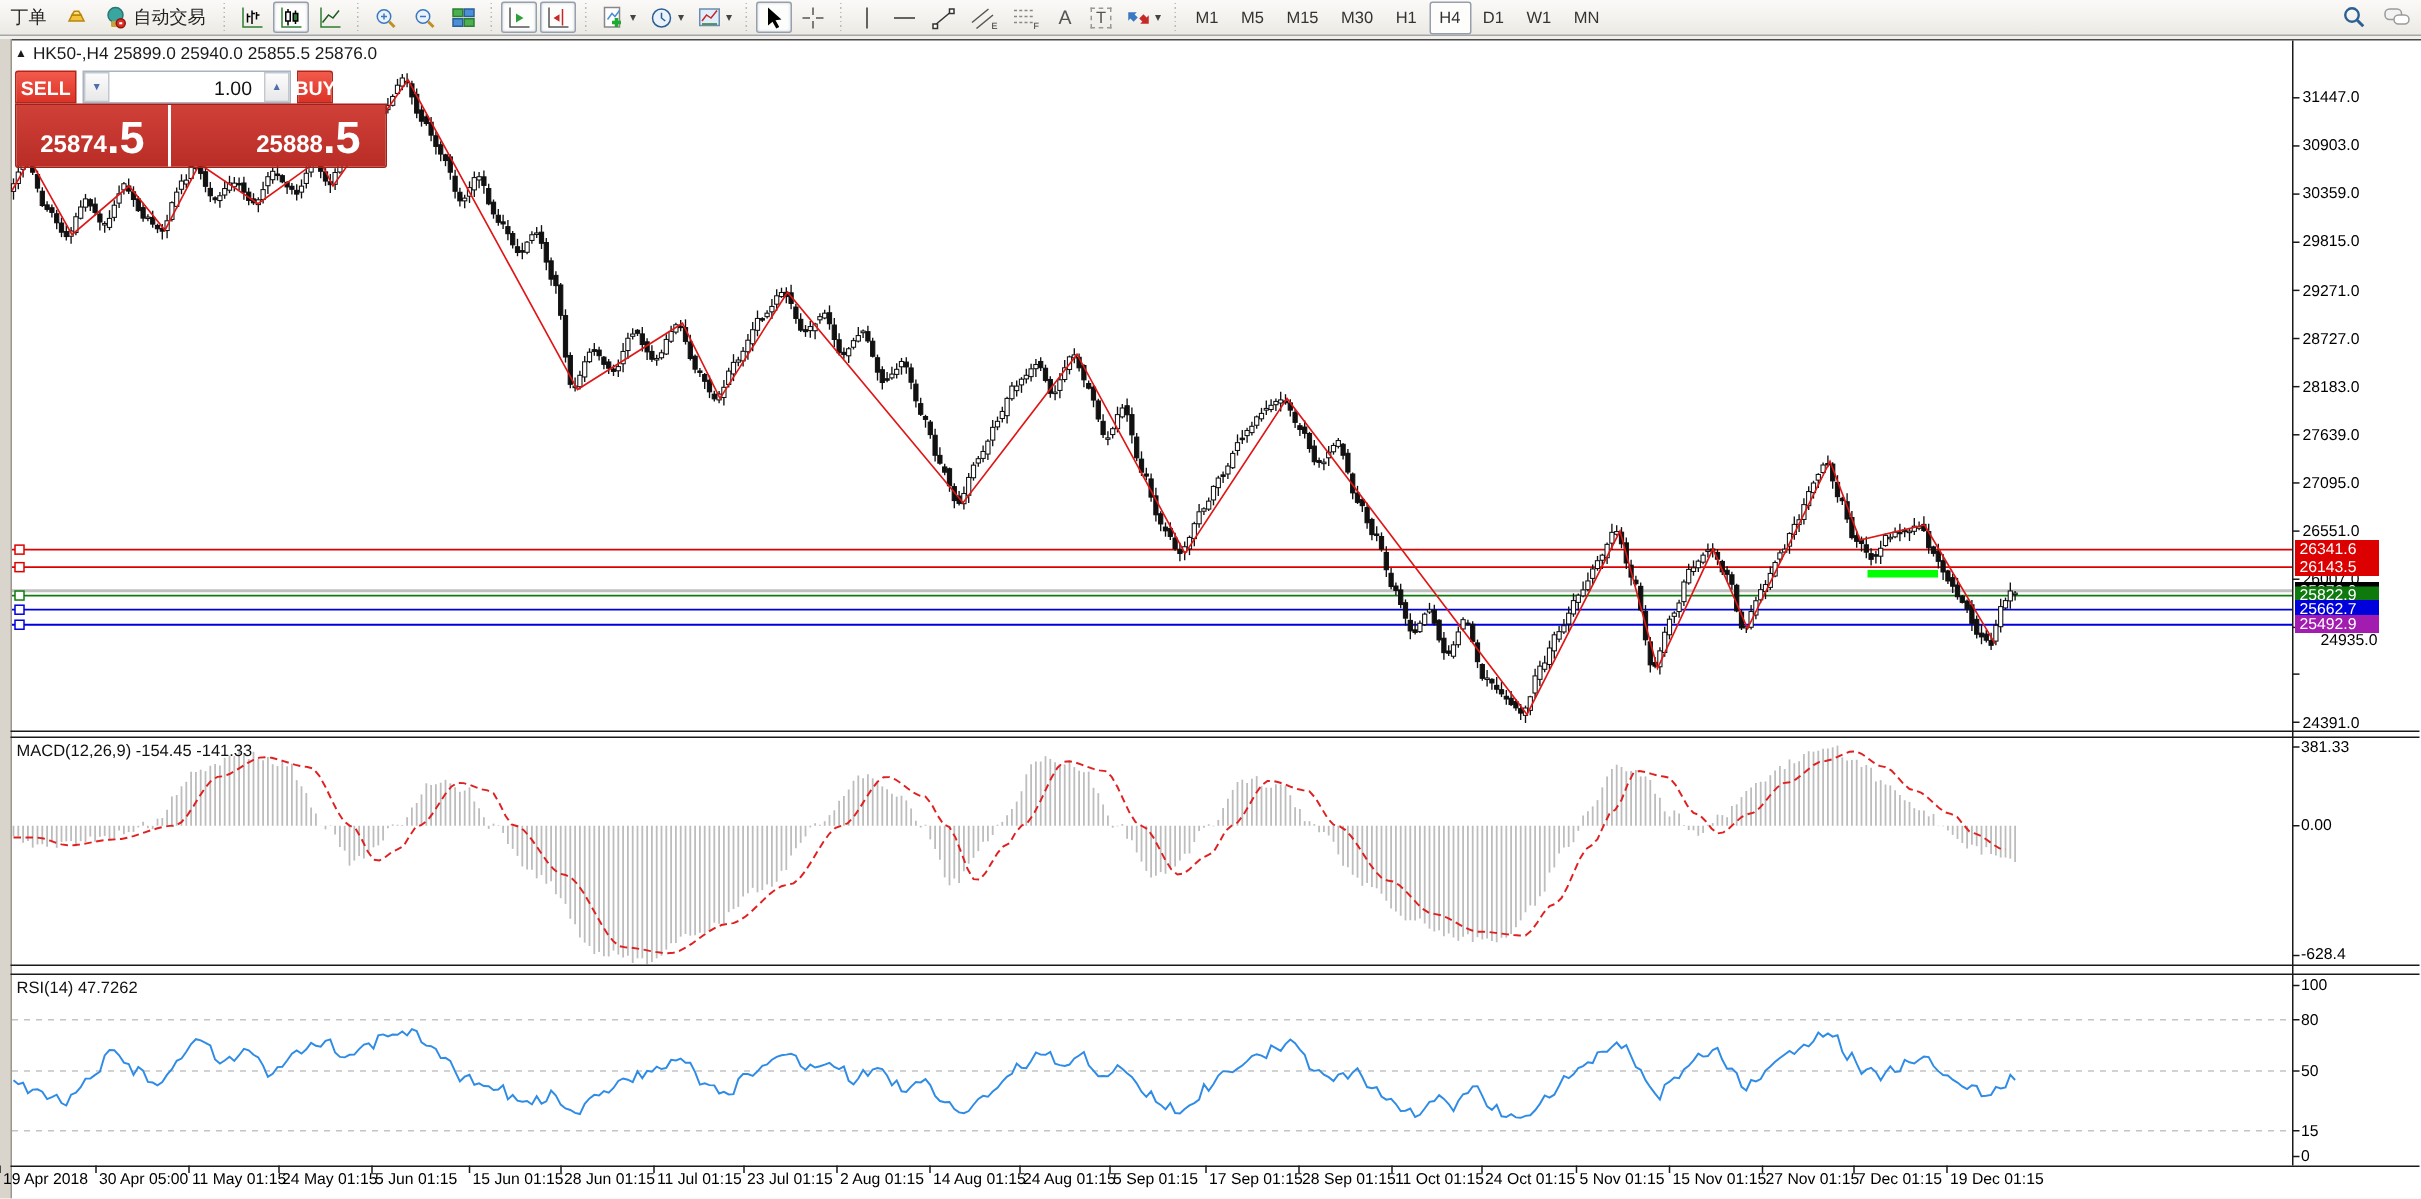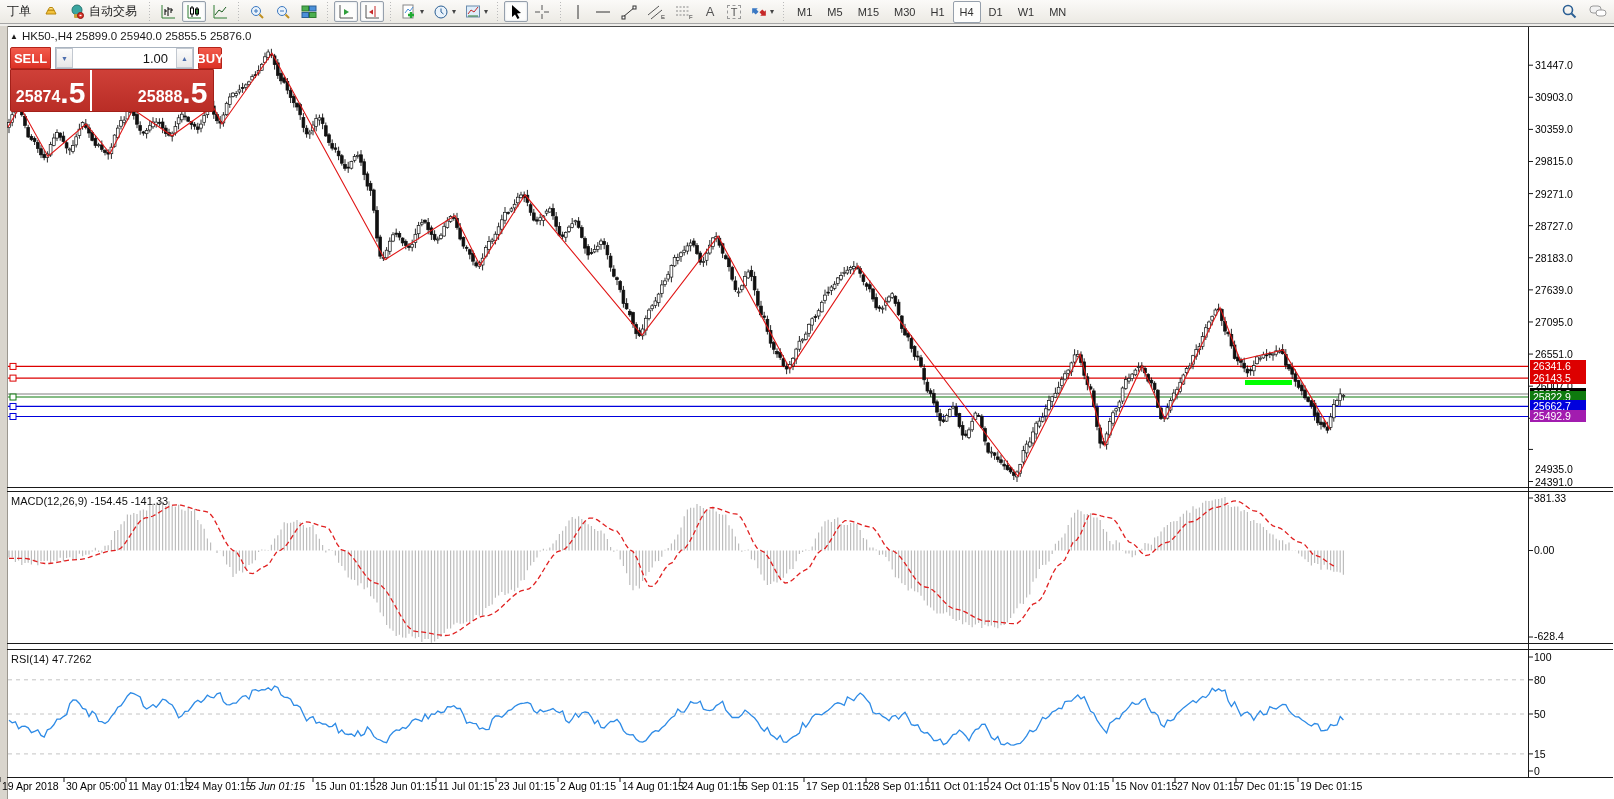--- a/index.html
+++ b/index.html
@@ -45,21 +45,21 @@
   .trow1{position:absolute;left:0;top:0;width:212px;height:22px;display:flex;}
   .bigbtn{background:linear-gradient(#f25a4b,#dc3226);color:#fff;font-size:13px;font-weight:bold;
     display:flex;align-items:center;justify-content:center;border:1px solid #b3241a;box-sizing:border-box;}
   .sellbtn{width:41px;border-radius:2px 0 0 0;}
   .buybtn{width:24px;margin-left:4px;border-radius:0 2px 0 0;}
   .spin{flex:1;display:flex;border:1px solid #aab4c0;background:#fff;box-sizing:border-box;margin-left:4px;}
   .spinbtn{width:17px;background:linear-gradient(#fcfcfc,#e8e8e8);display:flex;align-items:center;
     justify-content:center;font-size:7px;color:#4e6fae;border:1px solid #c2c8d0;box-sizing:border-box;}
   .spinval{flex:1;display:flex;align-items:center;justify-content:flex-end;padding-right:8px;
     font-size:13px;color:#111;}
-  .trow2{position:absolute;left:0;top:22px;width:204px;height:43px;display:flex;
+  .trow2{position:absolute;left:0;top:22px;width:248px;height:43px;display:flex;
     background:linear-gradient(#cf4038,#b92d26);border:1px solid #a32019;box-sizing:border-box;
     border-radius:0 0 2px 2px;gap:40px;}
   .pricehalf{width:50%;display:flex;align-items:flex-end;justify-content:center;color:#fff;
     padding-bottom:4px;box-sizing:border-box;}
   .pricehalf:first-child{border-right:2px solid #fff;}
   .pint{font-size:16px;font-weight:bold;line-height:20px;}
   .pdec{font-size:30px;font-weight:bold;line-height:28px;}
   .micon{display:block;}
 </style>
 </head>
@@ -1592,38 +1592,38 @@
     <div class="ticklabel" style="top: 123.392px;">30359.0</div>
     <div class="ticklabel" style="top: 155.488px;">29815.0</div>
     <div class="ticklabel" style="top: 187.584px;">29271.0</div>
     <div class="ticklabel" style="top: 219.68px;">28727.0</div>
     <div class="ticklabel" style="top: 251.776px;">28183.0</div>
     <div class="ticklabel" style="top: 283.872px;">27639.0</div>
     <div class="ticklabel" style="top: 315.968px;">27095.0</div>
     <div class="ticklabel" style="top: 348.064px;">26551.0</div>
     <div class="ticklabel" style="top: 380.16px;">26007.0</div>
     <div class="ticklabel" style="top: 412.256px;">25463.0</div>
-    <div class="ticklabel" style="top: 463px;">24935.0</div>
+    <div class="ticklabel" style="top: 421px; margin-left: 12px;">24935.0</div>
     <div class="ticklabel" style="top: 475.504px;">24391.0</div>
     <div class="plabel" style="top: 360.419px; background: rgb(221, 0, 0);">26341.6</div>
     <div class="plabel" style="top: 372.106px; background: rgb(221, 0, 0);">26143.5</div>
     <div class="plabel bid" style="top: 387.889px; background: rgb(0, 0, 0);">25876.0</div>
     <div class="plabel" style="top: 391.022px; background: rgb(14, 122, 14);">25822.9</div>
     <div class="plabel" style="top: 400.474px; background: rgb(0, 0, 221);">25662.7</div>
     <div class="plabel" style="top: 410.492px; background: #a21caf;">25492.9</div>
     <div class="axlabel" style="top: 651px;">100</div>
     <div class="axlabel" style="top: 673.8px;">80</div>
     <div class="axlabel" style="top: 708px;">50</div>
     <div class="axlabel" style="top: 747.9px;">15</div>
     <div class="axlabel" style="top: 765px;">0</div>
     <div class="datelabel" style="left: 2px;">19 Apr 2018</div>
     <div class="datelabel" style="left: 66px;">30 Apr 05:00</div>
     <div class="datelabel" style="left: 128px;">11 May 01:15</div>
     <div class="datelabel" style="left: 188px;">24 May 01:15</div>
-    <div class="datelabel" style="left: 250px; font-style: italic;">5 Jun 01:15</div>
+    <div class="datelabel" style="left: 250px;">5 Jun 01:15</div>
     <div class="datelabel" style="left: 315px;">15 Jun 01:15</div>
     <div class="datelabel" style="left: 376px;">28 Jun 01:15</div>
     <div class="datelabel" style="left: 438px;">11 Jul 01:15</div>
     <div class="datelabel" style="left: 498px;">23 Jul 01:15</div>
     <div class="datelabel" style="left: 560px;">2 Aug 01:15</div>
     <div class="datelabel" style="left: 622px;">14 Aug 01:15</div>
     <div class="datelabel" style="left: 682px;">24 Aug 01:15</div>
     <div class="datelabel" style="left: 742px;">5 Sep 01:15</div>
     <div class="datelabel" style="left: 806px;">17 Sep 01:15</div>
     <div class="datelabel" style="left: 868px;">28 Sep 01:15</div>

